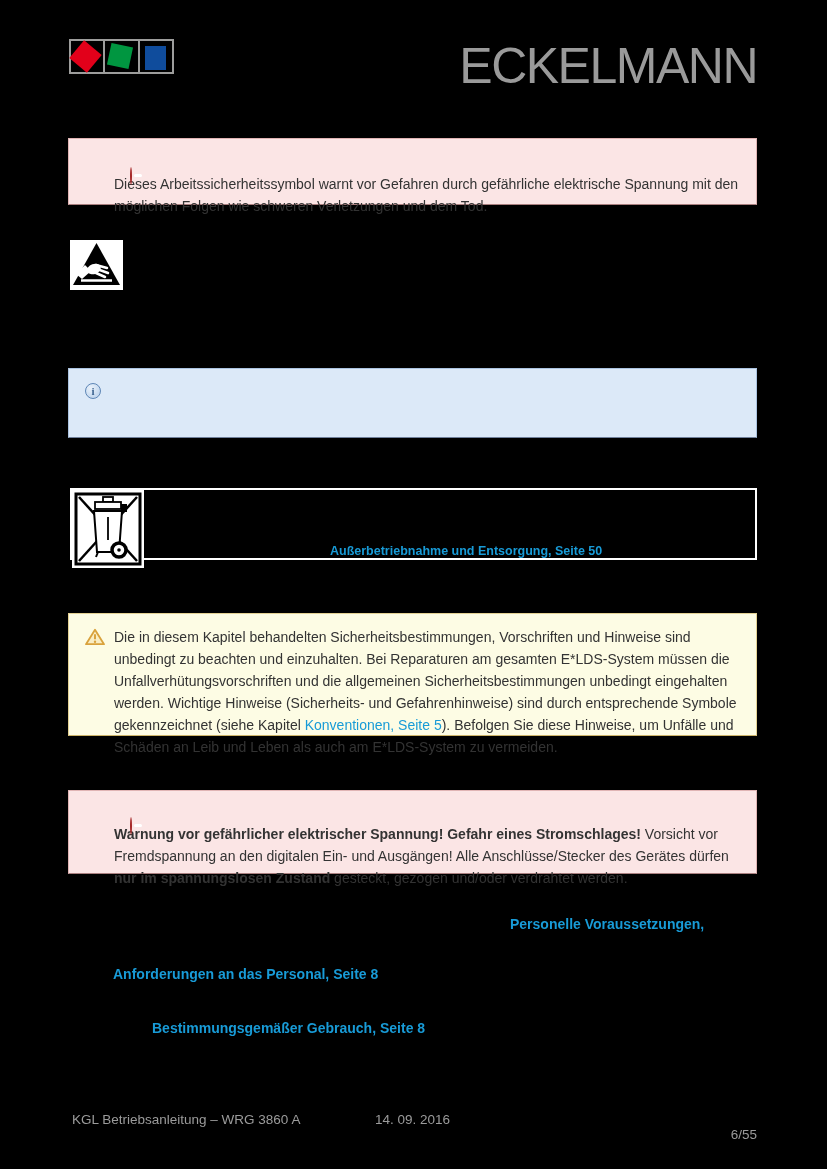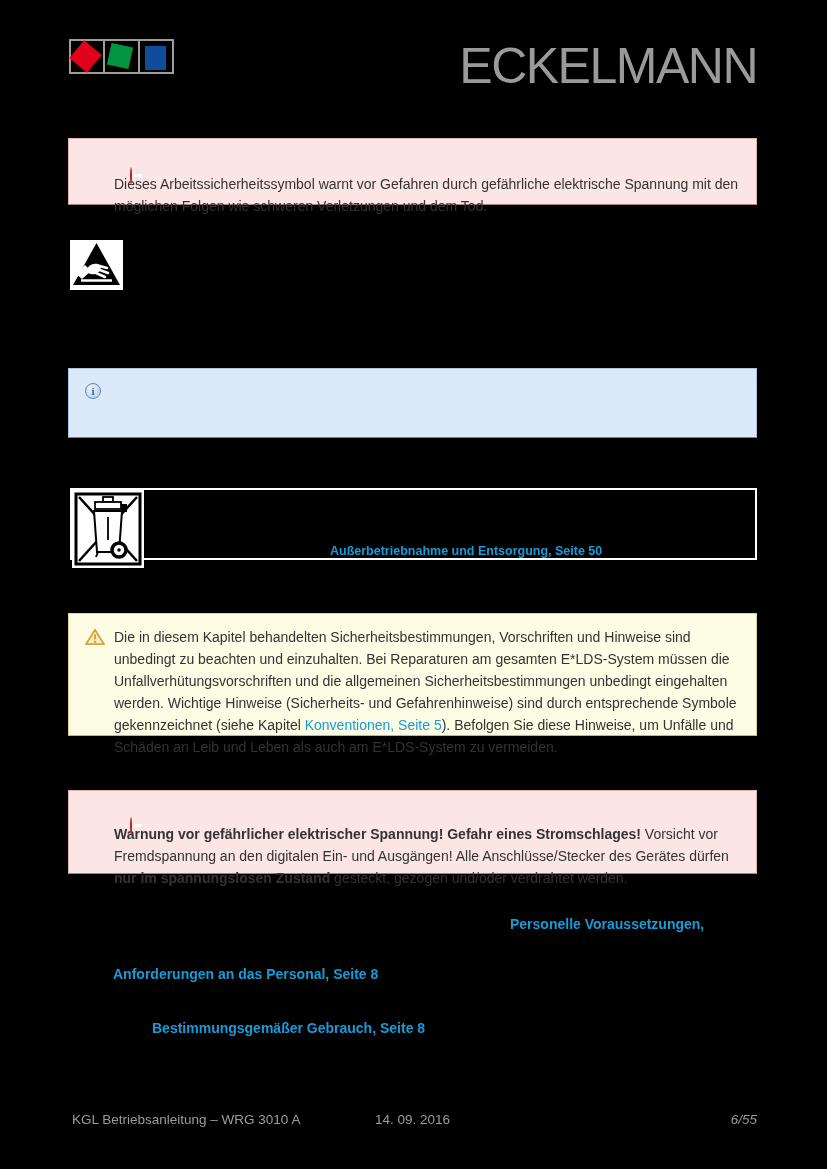--- a/index.html
+++ b/index.html
@@ -86,21 +86,21 @@
 
   
   .link-personelle{left:510px;top:916px;}
   .link-anforderungen{left:113px;top:966px;}
   .link-bestimmung{left:113px;top:1020px;padding-left:39px;}
 
   
   .footer{position:absolute;top:1112px;left:0;width:827px;height:18px;color:#9b9b9b;font-size:13.5px;}
   .footer-left{position:absolute;left:72px;top:0;}
   .footer-date{position:absolute;left:375px;top:0;}
-  .footer-page{position:absolute;right:70px;top:0;font-style:italic;}
+  .footer-page{position:absolute;right:70px;top:15px;}
 
   .b{font-weight:bold;}
 </style>
 </head>
 <body>
 
 <div class="page">
 
   <div class="logo">
     <div class="logo-cell">
@@ -171,18 +171,18 @@
   <div class="notice notice-pink notice-warning">
     <span class="notice-icon icon-noentry"></span>
     <p><span class="b">Warnung vor gefährlicher elektrischer Spannung! Gefahr eines Stromschlages!</span><span> Vorsicht vor Fremdspannung an den digitalen Ein- und Ausgängen! Alle Anschlüsse/Stecker des Gerätes dürfen </span><span class="b">nur im spannungslosen Zustand</span><span> gesteckt, gezogen und/oder verdrahtet werden.</span></p>
   </div>
 
   <a class="link standalone-link link-personelle">Personelle Voraussetzungen,</a>
   <a class="link standalone-link link-anforderungen">Anforderungen an das Personal, Seite 8</a>
   <a class="link standalone-link link-bestimmung">Bestimmungsgemäßer Gebrauch, Seite 8</a>
 
   <div class="footer">
-    <span class="footer-left">KGL Betriebsanleitung – WRG 3010 A</span>
+    <span class="footer-left">KGL Betriebsanleitung – WRG 3860 A</span>
     <span class="footer-date">14. 09. 2016</span>
     <span class="footer-page">6/55</span>
   </div>
 
 </div>
 
 </body></html>

